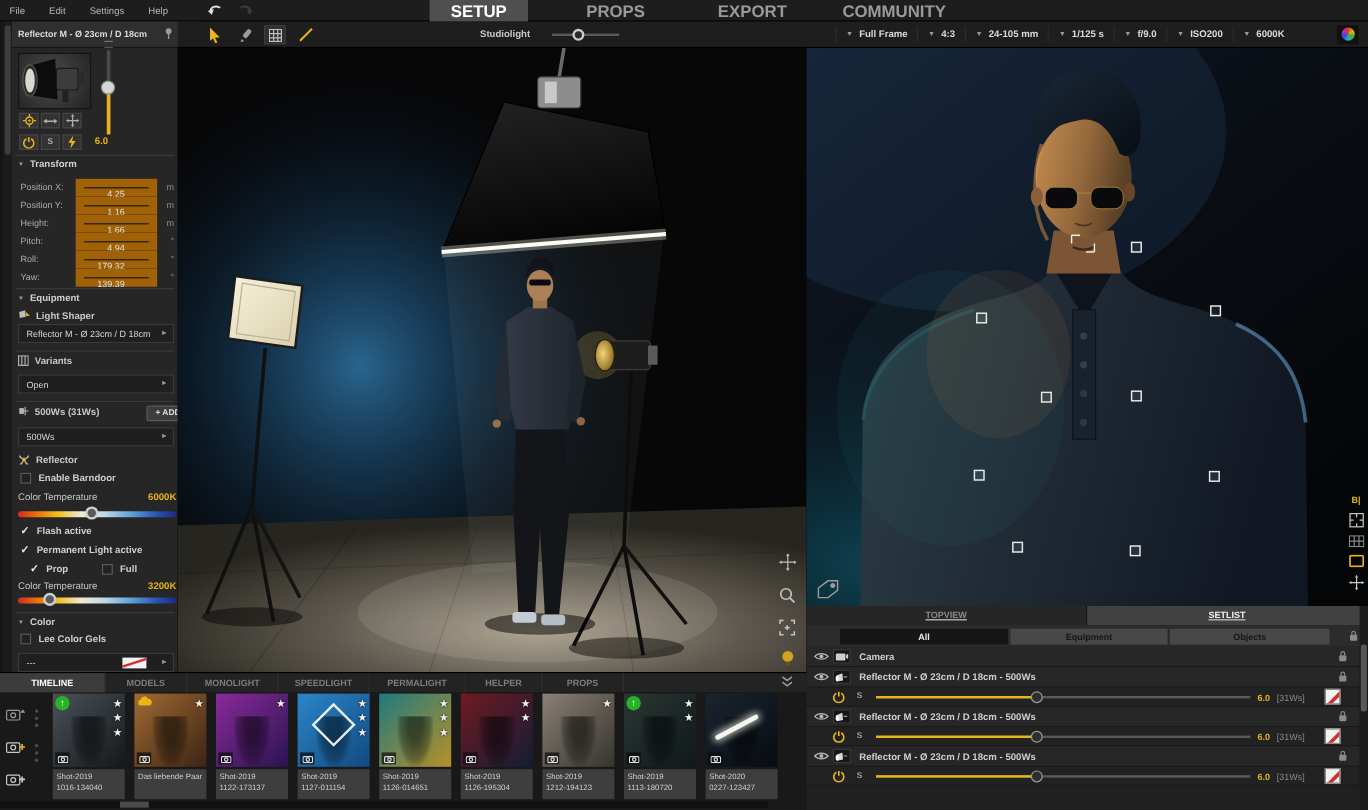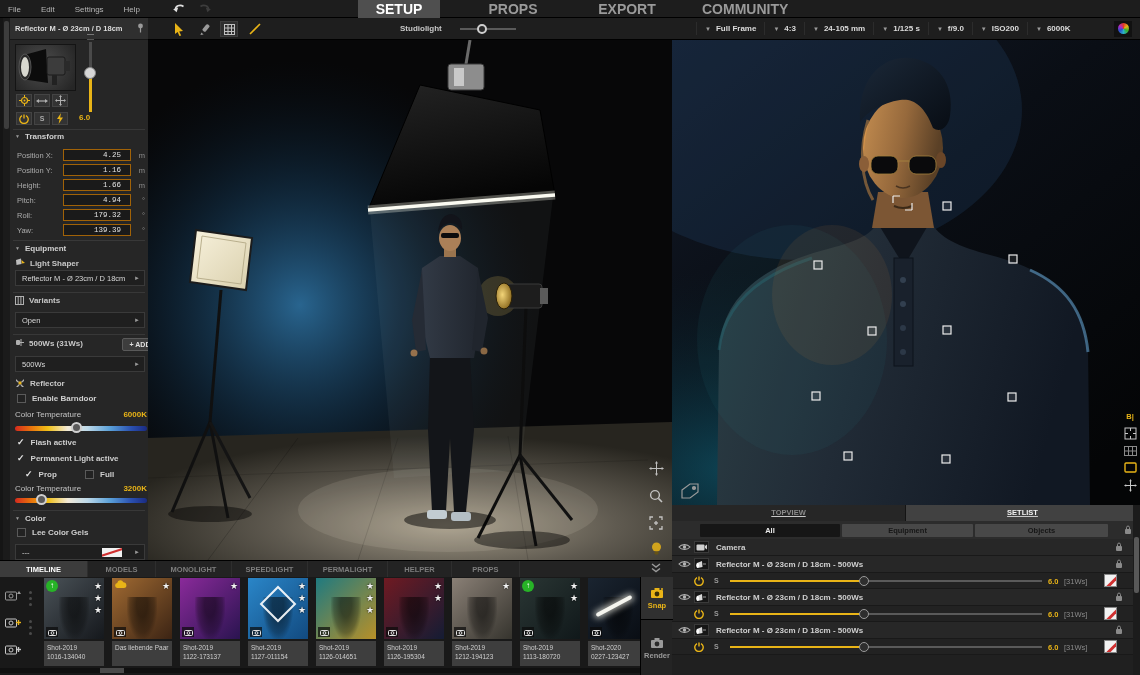--- a/index.html
+++ b/index.html
@@ -34,21 +34,21 @@
   .vs-val{position:absolute;left:76px;top:95px;font-size:8px;font-weight:bold;color:var(--acc);}
   .ibtn-row{position:absolute;display:flex;gap:2px;}
   .r1{left:13px;top:76px;} .r2{left:13px;top:94px;}
   .ibtn{width:16px;height:13px;background:#333;border:1px solid #444;display:flex;align-items:center;justify-content:center;font-size:7px;font-weight:bold;color:#aaa;}
   .sep{position:absolute;left:10px;width:132px;height:1px;background:#383838;}
   .sec-h{position:absolute;left:12px;font-size:8px;font-weight:bold;color:#d0d0d0;}
   .sec-h .ar{font-size:5px;color:#9a9a9a;margin-right:5px;vertical-align:1px;}
   .t-rows{position:absolute;left:7px;top:130px;width:141px;}
   .t-row{position:relative;height:15px;}
   .t-label{position:absolute;left:7px;top:3px;font-size:7.5px;color:#ababab;}
-  .t-input{position:absolute;right:20px;top:1px;width:68px;height:12px;background:#1a1a1a;border:1px solid #a16207;font-size:7.5px;color:#e0e0e0;text-align:right;padding:1px 9px 0 0;font-family:Liberation Mono, monospace;}
+  .t-input{position:absolute;right:20px;top:1px;width:68px;height:12px;background:#1a1a1a;border:7px solid #a16207;font-size:7.5px;color:#e0e0e0;text-align:right;padding:1px 20px 0 0;}
   .t-unit{position:absolute;right:6px;top:3px;font-size:7.5px;color:#8e8e8e;}
   .row-ic{position:absolute;left:12px;font-size:8px;color:#c8c8c8;font-weight:bold;display:flex;align-items:center;gap:5px;}
   .drop{position:absolute;left:12px;width:130px;height:16px;background:#1f1f1f;border:1px solid #3a3a3a;}
   .drop .dl{position:absolute;left:6px;top:3px;font-size:7.5px;color:#d8d8d8;white-space:nowrap;}
   .drop .da{position:absolute;right:4px;top:4px;font-size:6px;color:#9a9a9a;}
   .addbtn{position:absolute;right:8px;width:36px;height:13px;background:#3d3d3d;border:1px solid #5a5a5a;border-radius:2px;
           font-size:7px;font-weight:bold;color:#e0e0e0;text-align:center;line-height:12px;}
   .chk{position:absolute;display:flex;align-items:center;gap:6px;font-size:8px;font-weight:bold;color:#cfcfcf;}
   .box{width:9px;height:9px;background:#222;border:1px solid #5a5a5a;}
   .ck{color:#e6e6e6;font-size:9px;line-height:9px;}
@@ -1078,34 +1078,15 @@
           </div>
           <div class="tlabel">
             <div>Shot-2020</div>
             <div>0227-123427</div>
           </div>
         </div>
       </div>
     <div class="hscroll">
         <div class="th"></div>
       </div>
-    <div class="snapcol">
-      <div class="snapbtn">
-        <svg width="16" height="12" viewBox="0 0 16 12">
-            <rect x="2" y="3" width="12" height="8" rx="1" fill="#e9b417"></rect>
-            <circle cx="8" cy="7" r="2.4" fill="#3a2e06"></circle>
-            <rect x="5.5" y="1" width="5" height="2.4" fill="#e9b417"></rect>
-            <circle cx="13" cy="2" r="1" fill="#e9b417"></circle>
-          </svg>
-        <span>Snap</span>
-      </div>
-      <div class="renderbtn">
-        <svg width="16" height="12" viewBox="0 0 16 12">
-            <rect x="2" y="3" width="12" height="8" rx="1" fill="#9a9a9a"></rect>
-            <circle cx="8" cy="7" r="2.4" fill="#2a2a2a"></circle>
-            <rect x="5.5" y="1" width="5" height="2.4" fill="#9a9a9a"></rect>
-          </svg>
-        <span>Render</span>
-      </div>
-    </div>
   </div>
 
 </div>
 
 </body></html>

